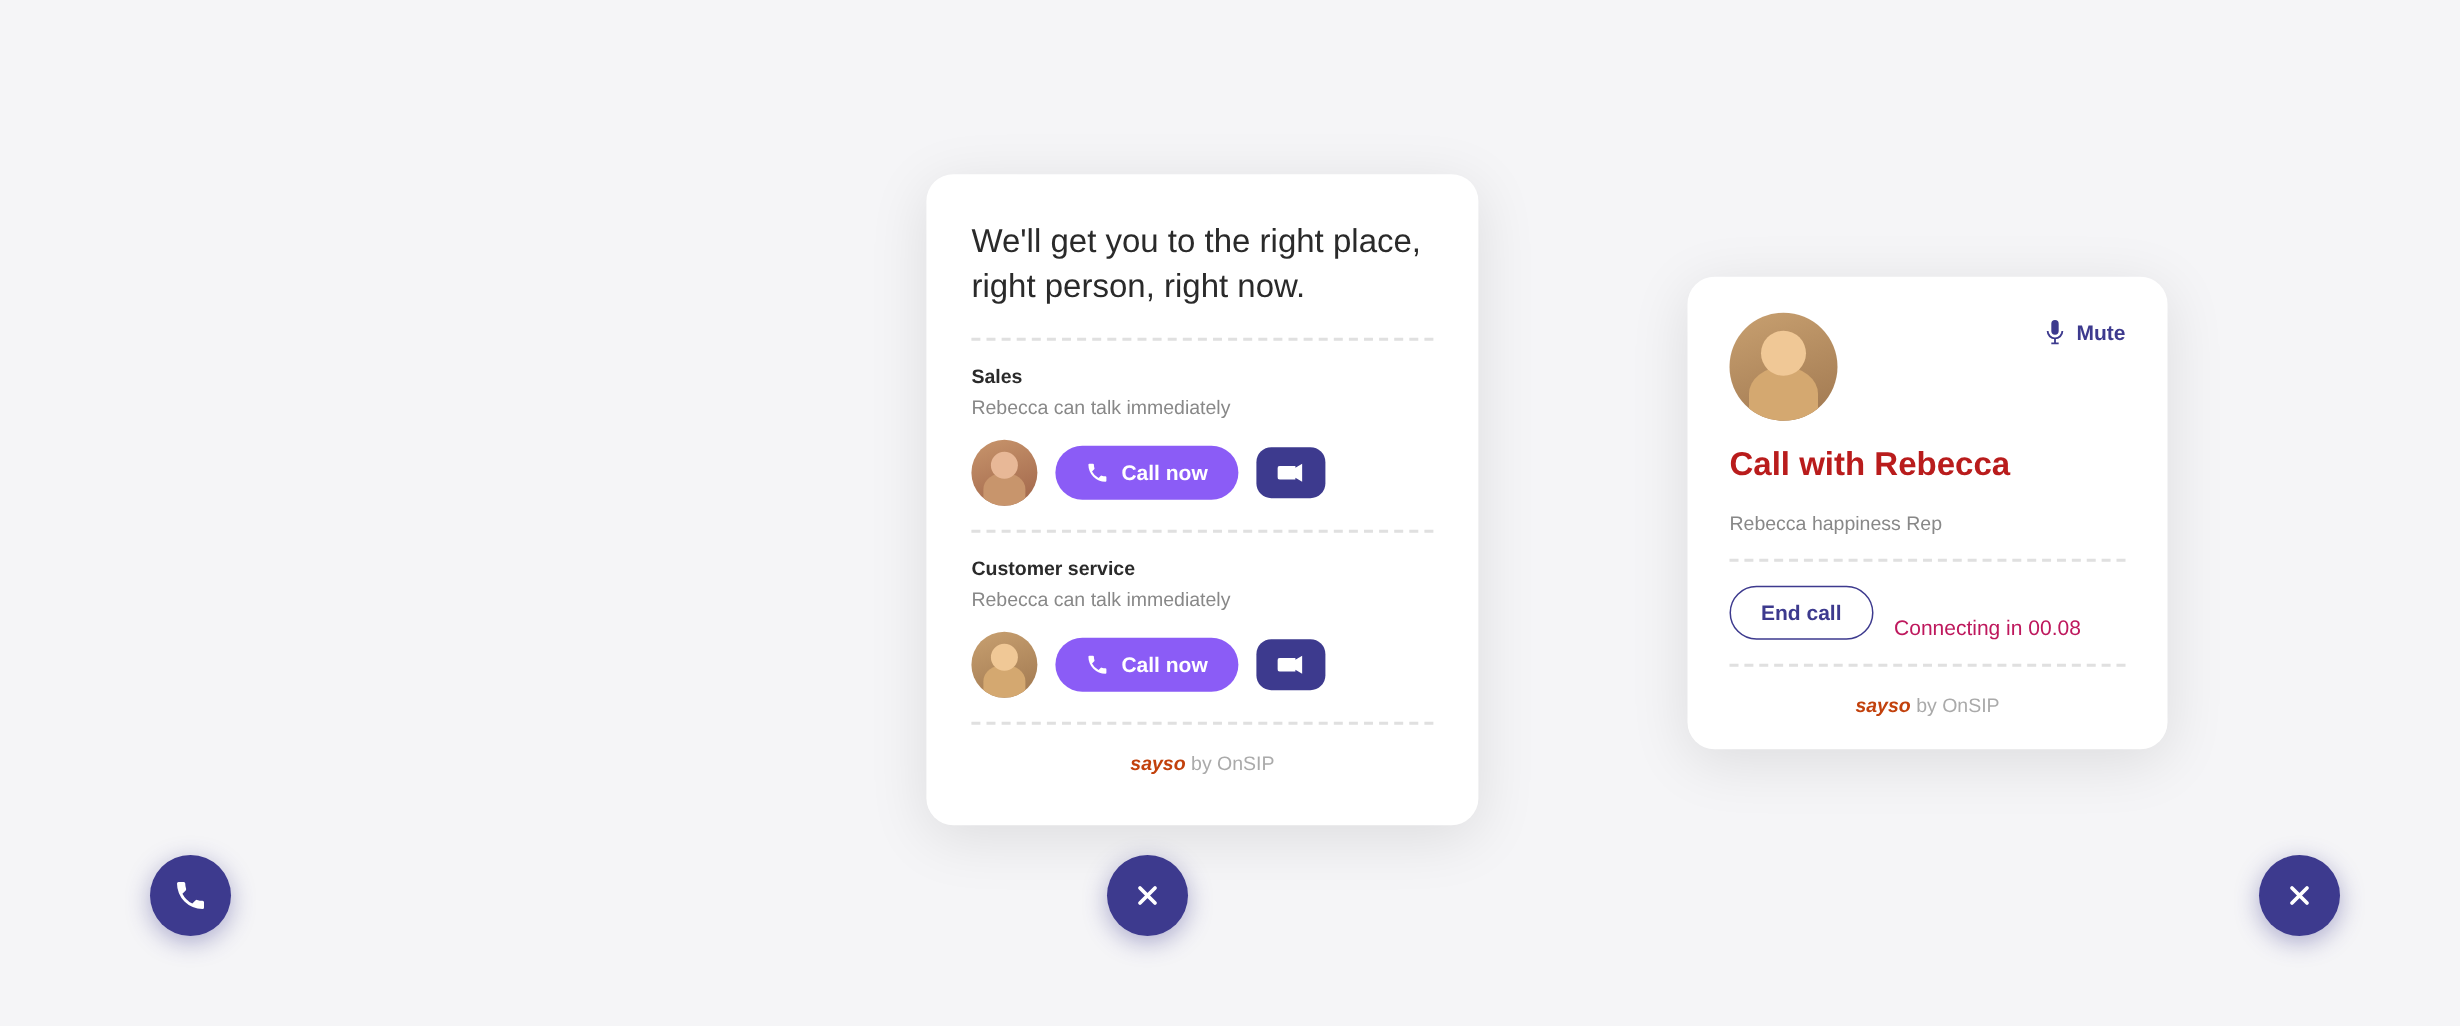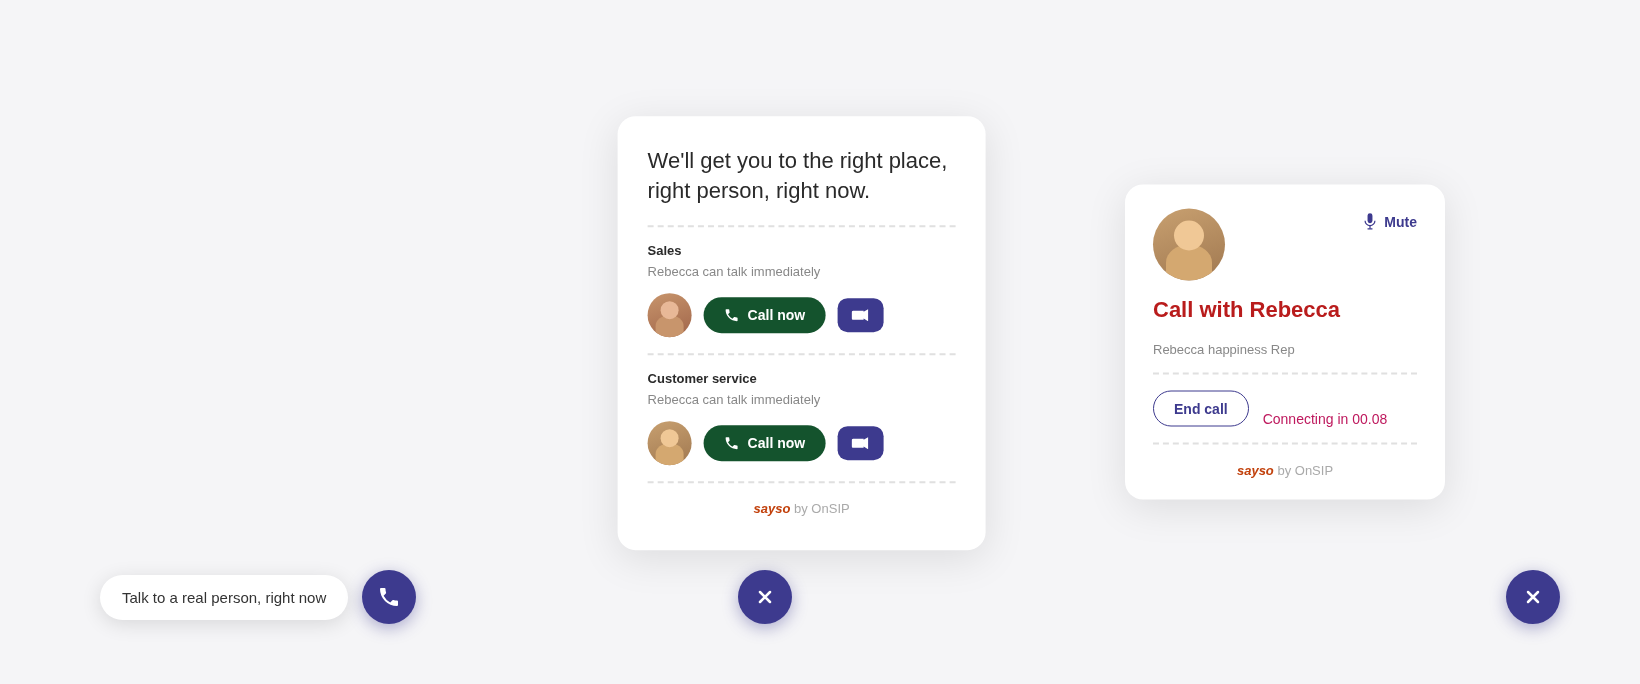--- a/index.html
+++ b/index.html
@@ -171,21 +171,21 @@
       top: 8px;
       left: 50%;
       transform: translateX(-50%);
       width: 18px;
       height: 18px;
       background: #f0c896;
       border-radius: 50%;
     }
 
     .btn-call-now {
-      background: #14532d;
+      background: #8b5cf6;
       color: #fff;
       border: none;
       border-radius: 22px;
       padding: 10px 20px;
       font-size: 14px;
       font-weight: 600;
       cursor: pointer;
       display: flex;
       align-items: center;
       gap: 8px;
@@ -368,21 +368,20 @@
       font-size: 14px;
       color: #be185d;
     }
   </style>
 </head>
 <body>
 
 <div class="scene">
 
   <div class="widget-trigger">
-    <div class="talk-label">Talk to a real person, right now</div>
     <div class="phone-fab">
       <svg viewBox="0 0 24 24">
         <path d="M6.62 10.79a15.05 15.05 0 006.59 6.59l2.2-2.2a1 1 0 011.01-.24 11.47 11.47 0 003.58.57 1 1 0 011 1V20a1 1 0 01-1 1A17 17 0 013 4a1 1 0 011-1h3.5a1 1 0 011 1 11.47 11.47 0 00.57 3.58 1 1 0 01-.25 1.01l-2.2 2.2z"></path>
       </svg>
     </div>
   </div>
 
   <div class="card-selector">
     <div class="headline">We'll get you to the right place, right person, right now.</div>
     <hr class="divider-dots">

